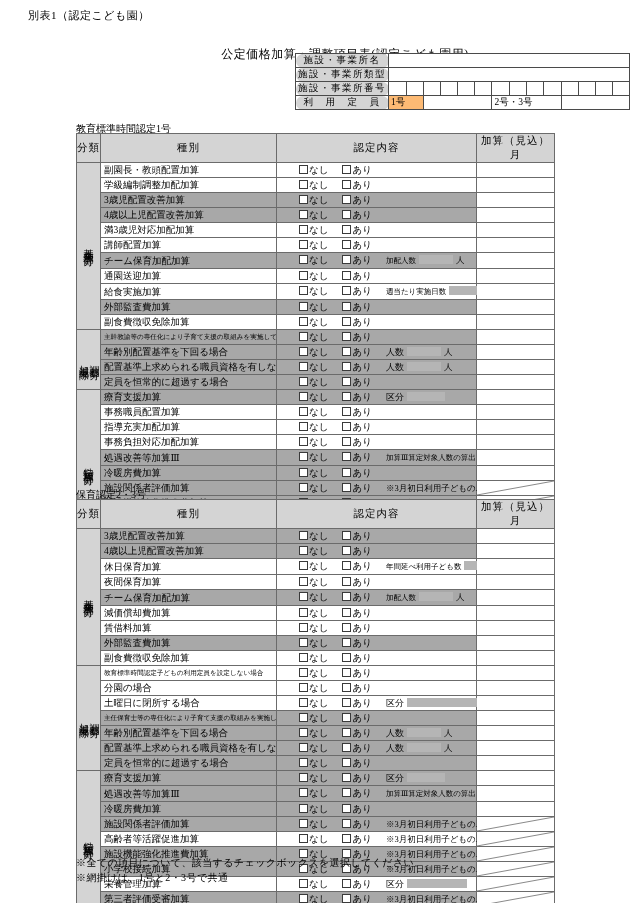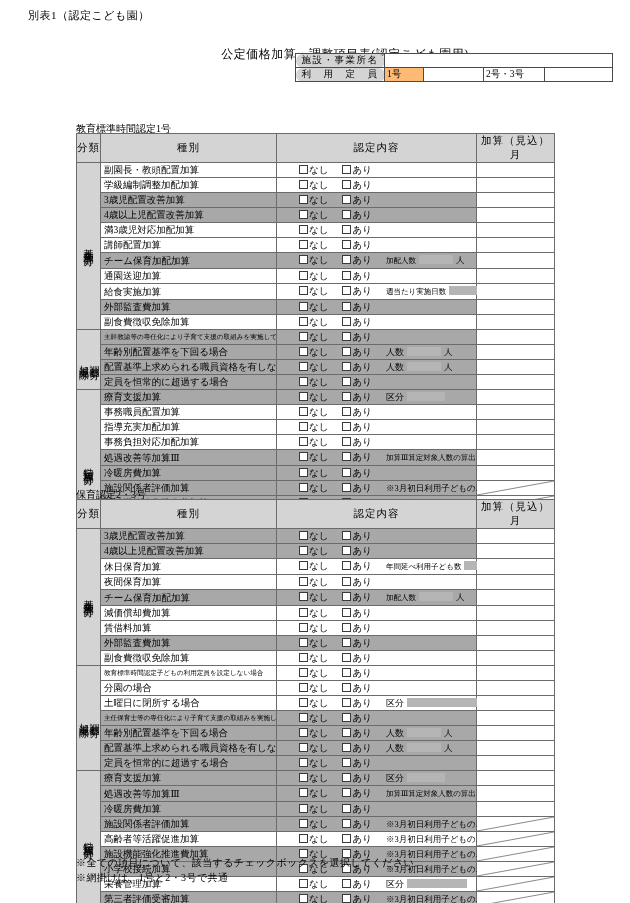--- a/index.html
+++ b/index.html
@@ -164,20 +164,41 @@
 <div class="page">
 
   <div class="doc-label">別表1（認定こども園）</div>
   <div class="doc-title">公定価格加算・調整項目表(認定こども園用)</div>
 
   <table class="fac-table">
     <tbody id="fac-body">
         <tr>
           <td class="fac-head">施設・事業所名</td>
           <td class="fac-val" colspan="14"></td>
+        </tr>
+        <tr>
+          <td class="fac-head">施設・事業所類型</td>
+          <td class="fac-val" colspan="14"></td>
+        </tr>
+        <tr>
+          <td class="fac-head">施設・事業所番号</td>
+          <td class="fac-num-cell"></td>
+          <td class="fac-num-cell"></td>
+          <td class="fac-num-cell"></td>
+          <td class="fac-num-cell"></td>
+          <td class="fac-num-cell"></td>
+          <td class="fac-num-cell"></td>
+          <td class="fac-num-cell"></td>
+          <td class="fac-num-cell"></td>
+          <td class="fac-num-cell"></td>
+          <td class="fac-num-cell"></td>
+          <td class="fac-num-cell"></td>
+          <td class="fac-num-cell"></td>
+          <td class="fac-num-cell"></td>
+          <td class="fac-num-cell"></td>
         </tr>
         <tr>
           <td class="fac-head">利　用　定　員</td>
           <td class="cap-lbl" colspan="2">1号</td>
           <td class="cap-val" colspan="4"></td>
           <td class="cap-lbl2" colspan="4">2号・3号</td>
           <td class="cap-val2" colspan="4"></td>
         </tr>
       </tbody>
   </table>

